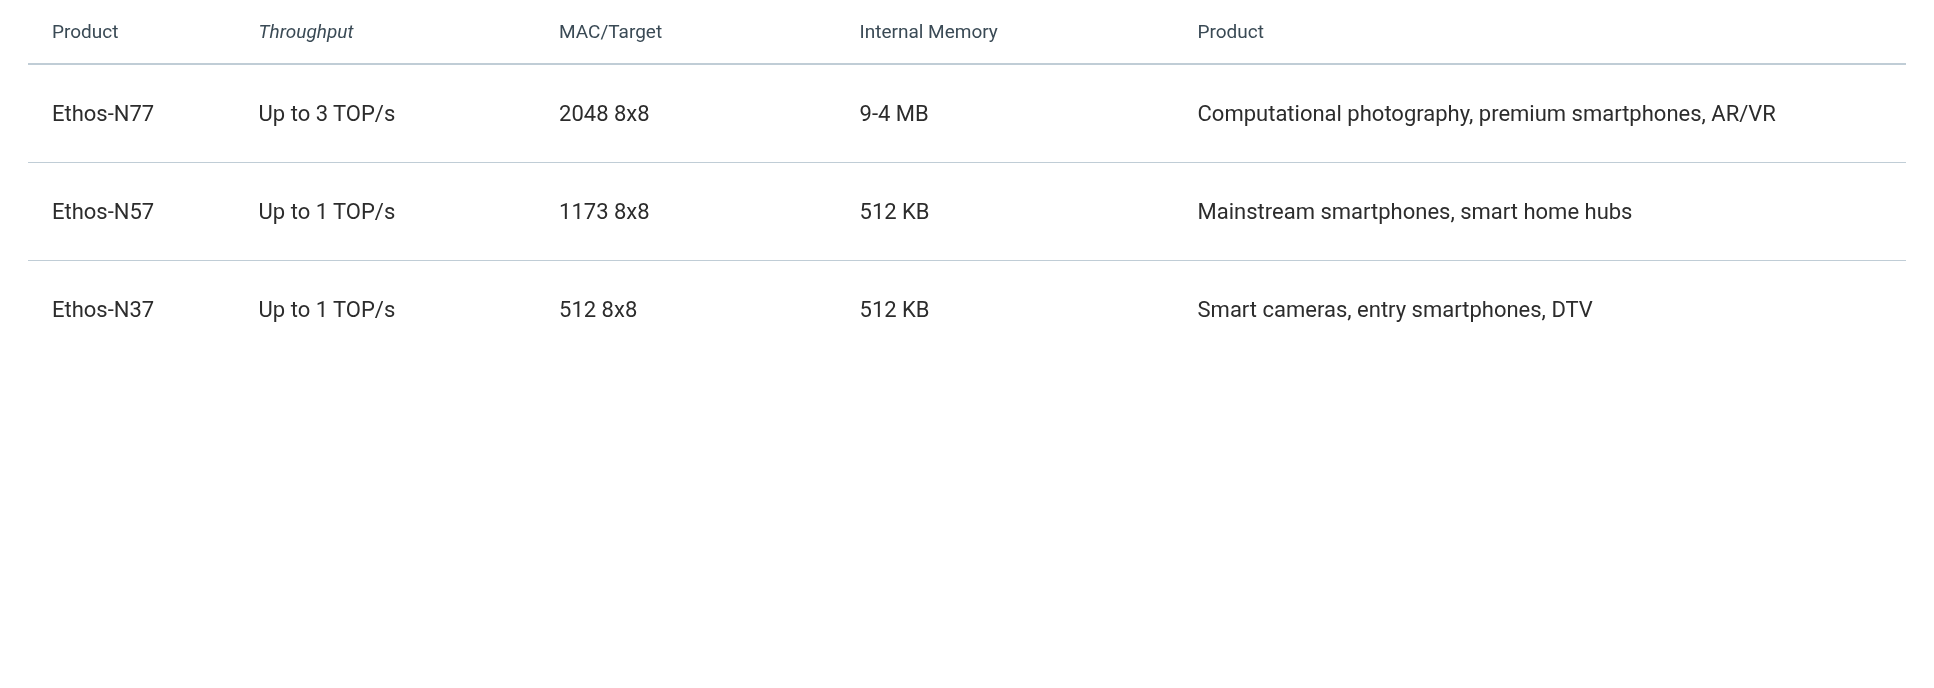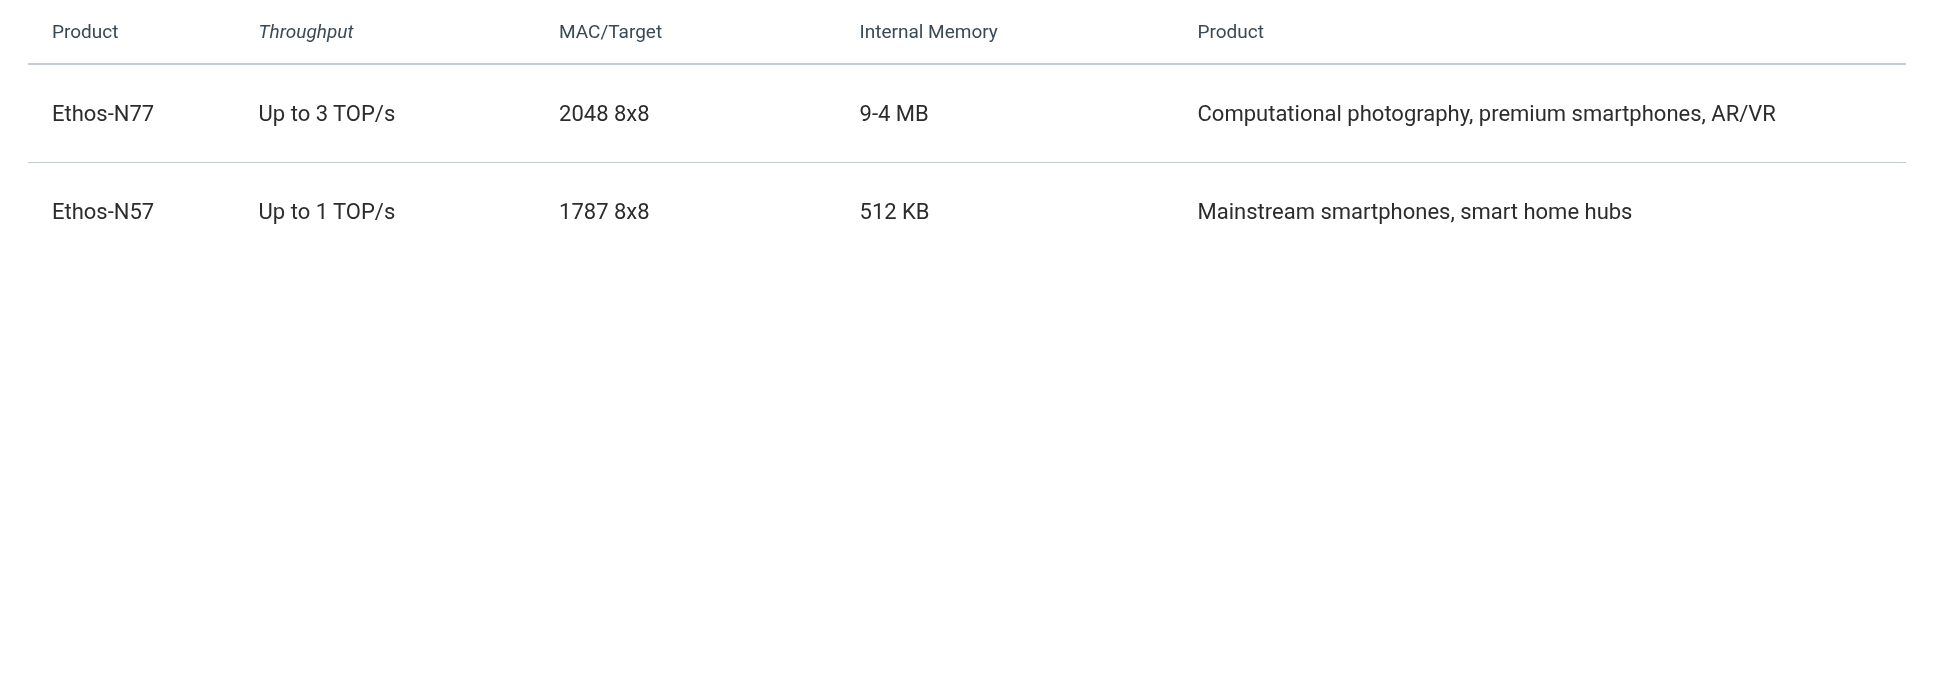--- a/index.html
+++ b/index.html
@@ -80,19 +80,26 @@
       <tr>
         <td>Ethos-N77</td>
         <td>Up to 3 TOP/s</td>
         <td>2048 8x8</td>
         <td>9-4 MB</td>
         <td>Computational photography, premium smartphones, AR/VR</td>
       </tr>
       <tr>
         <td>Ethos-N57</td>
         <td>Up to 1 TOP/s</td>
-        <td>1787 8x8</td>
+        <td>1173 8x8</td>
         <td>512 KB</td>
         <td>Mainstream smartphones, smart home hubs</td>
+      </tr>
+      <tr>
+        <td>Ethos-N37</td>
+        <td>Up to 1 TOP/s</td>
+        <td>512 8x8</td>
+        <td>512 KB</td>
+        <td>Smart cameras, entry smartphones, DTV</td>
       </tr>
     </tbody>
   </table>
 </div>
 
 </body></html>

